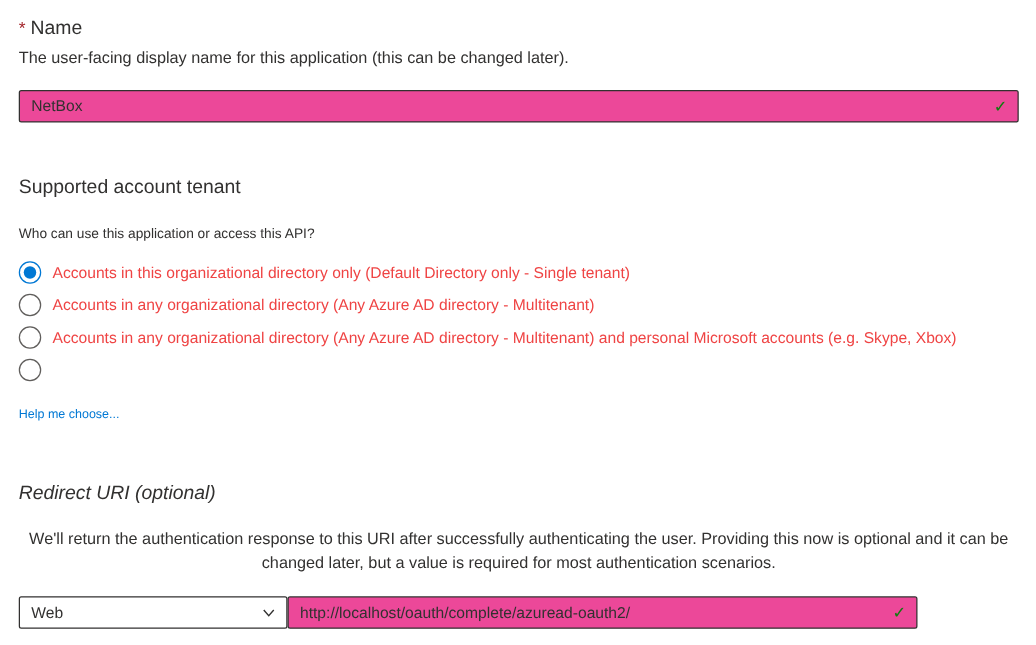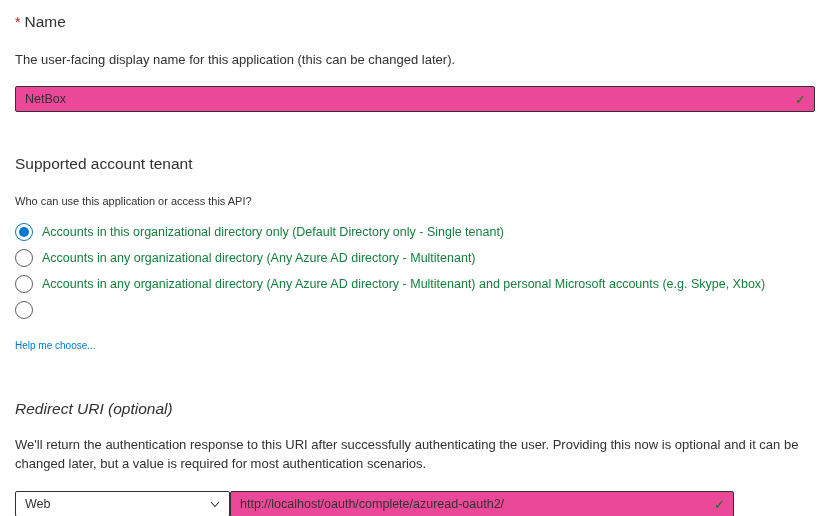--- a/index.html
+++ b/index.html
@@ -23,21 +23,21 @@
   .required-marker { color: #a4262c; margin-right: 4px; font-size: 14px; }
 
   .description {
     font-size: 13px;
     line-height: 19px;
     color: #323130;
   }
 
   
   .name-label-row { margin-top: 2px; }
-  .name-description { margin-top: 18px; }
+  .name-description { margin-top: 3px; }
 
   .input-wrap {
     position: relative;
     margin-top: 17px;
     width: 800px;
   }
   .text-input {
     width: 100%;
     height: 26px;
     border: 1px solid #323130;
@@ -84,34 +84,34 @@
   .radio-row.selected .radio-circle { border-color: #0078d4; }
   .radio-row.selected .radio-circle::after {
     content: "";
     position: absolute;
     left: 50%; top: 50%;
     width: 10px; height: 10px;
     margin: -5px 0 0 -5px;
     border-radius: 50%;
     background: #0078d4;
   }
-  .radio-label { font-size: 12.5px; line-height: 18px; color: #15803d; }
+  .radio-label { font-size: 12.5px; line-height: 18px; color: #ef4444; }
 
   .help-link {
     display: inline-block;
     margin-top: 17px;
     font-size: 10px;
     color: #0078d4;
     text-decoration: none;
     cursor: pointer;
   }
 
   
   .redirect-title { margin-top: 46px; font-style: italic; }
-  .redirect-description { margin-top: 16px; width: 800px; }
+  .redirect-description { margin-top: 16px; width: 800px; text-align: center; }
 
   .redirect-row {
     display: flex;
     align-items: center;
     margin-top: 18px;
   }
   .select-wrap {
     position: relative;
     width: 215px;
   }

